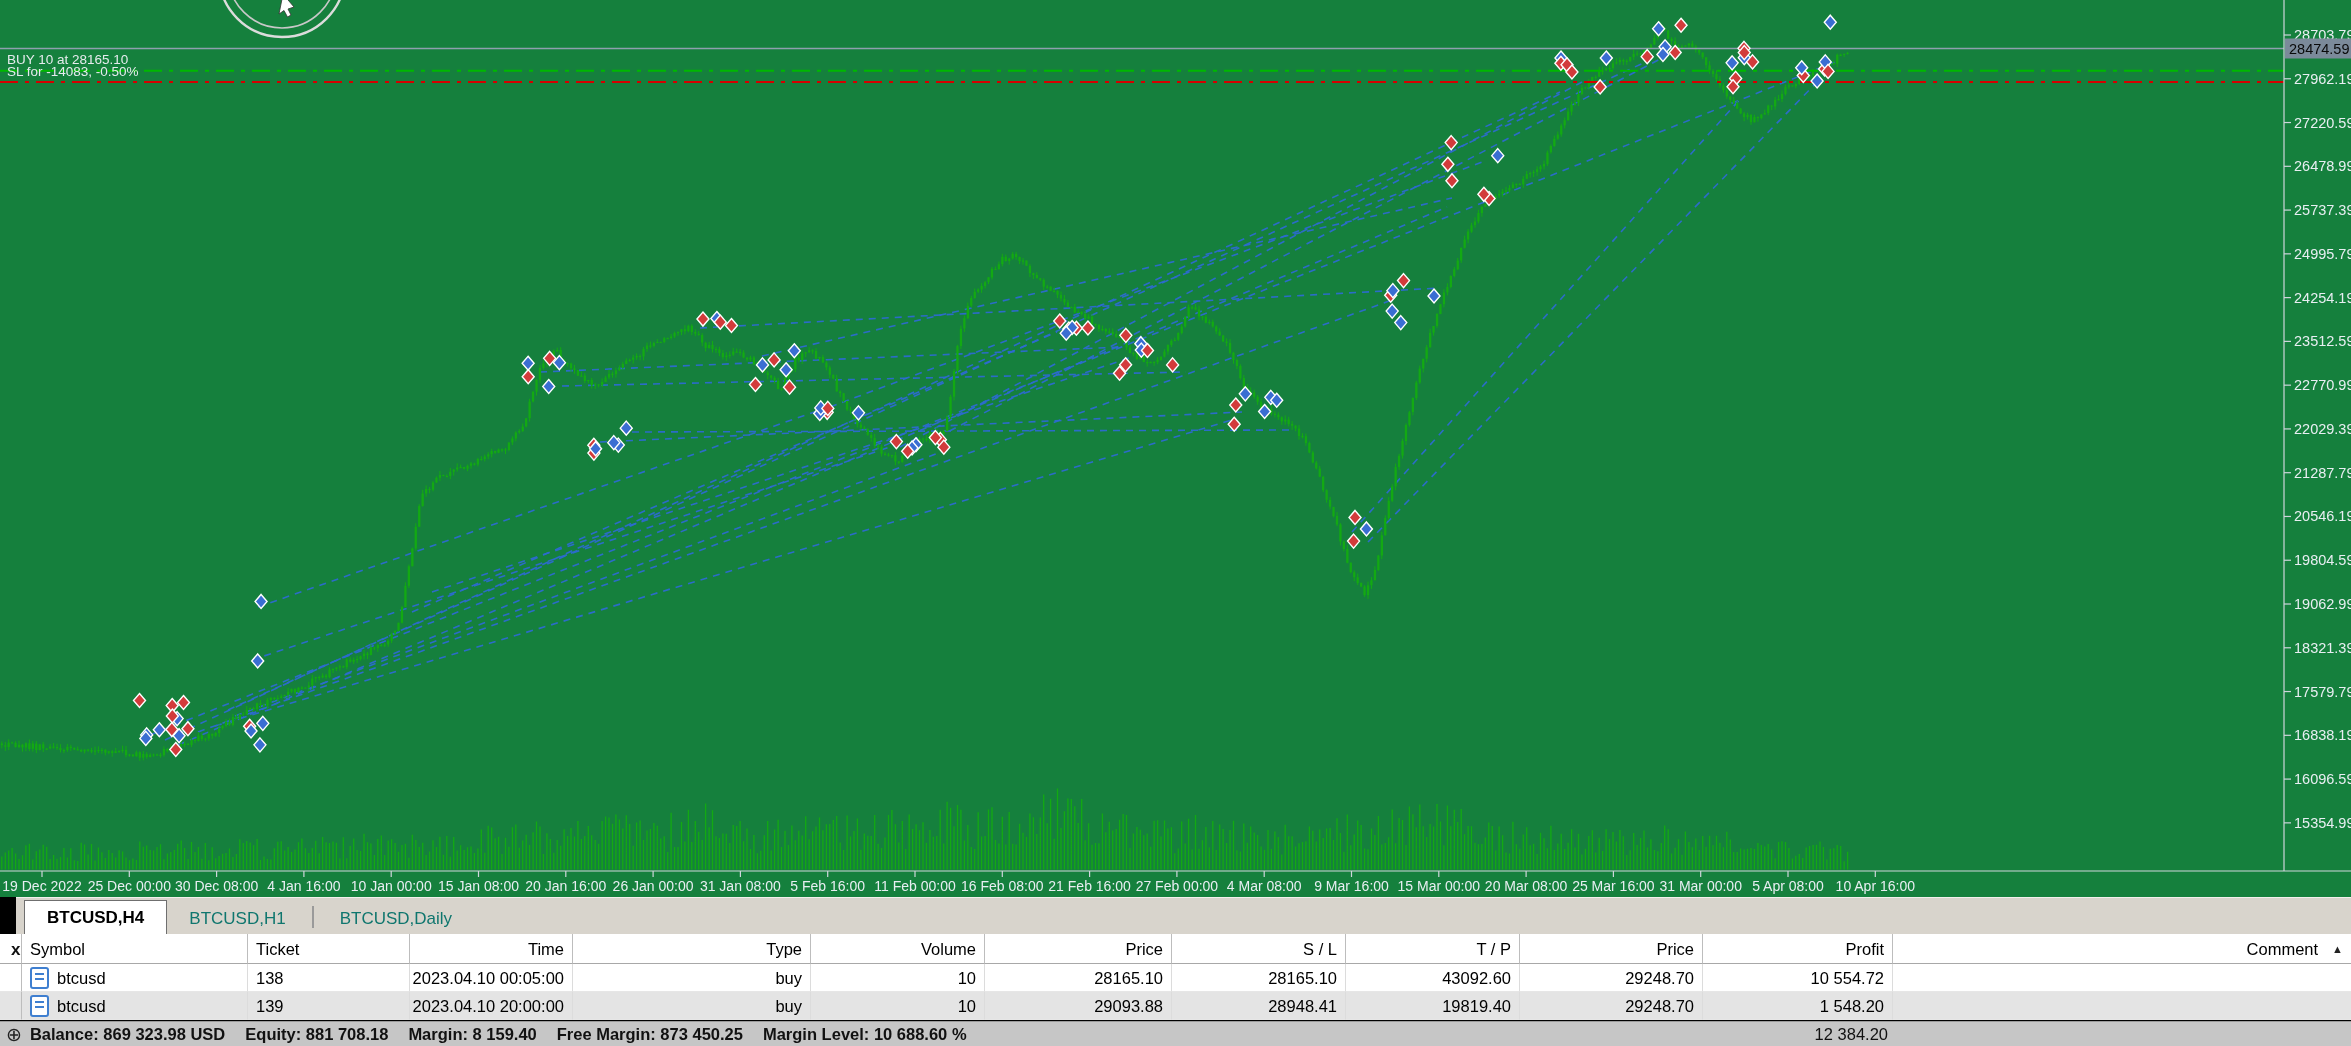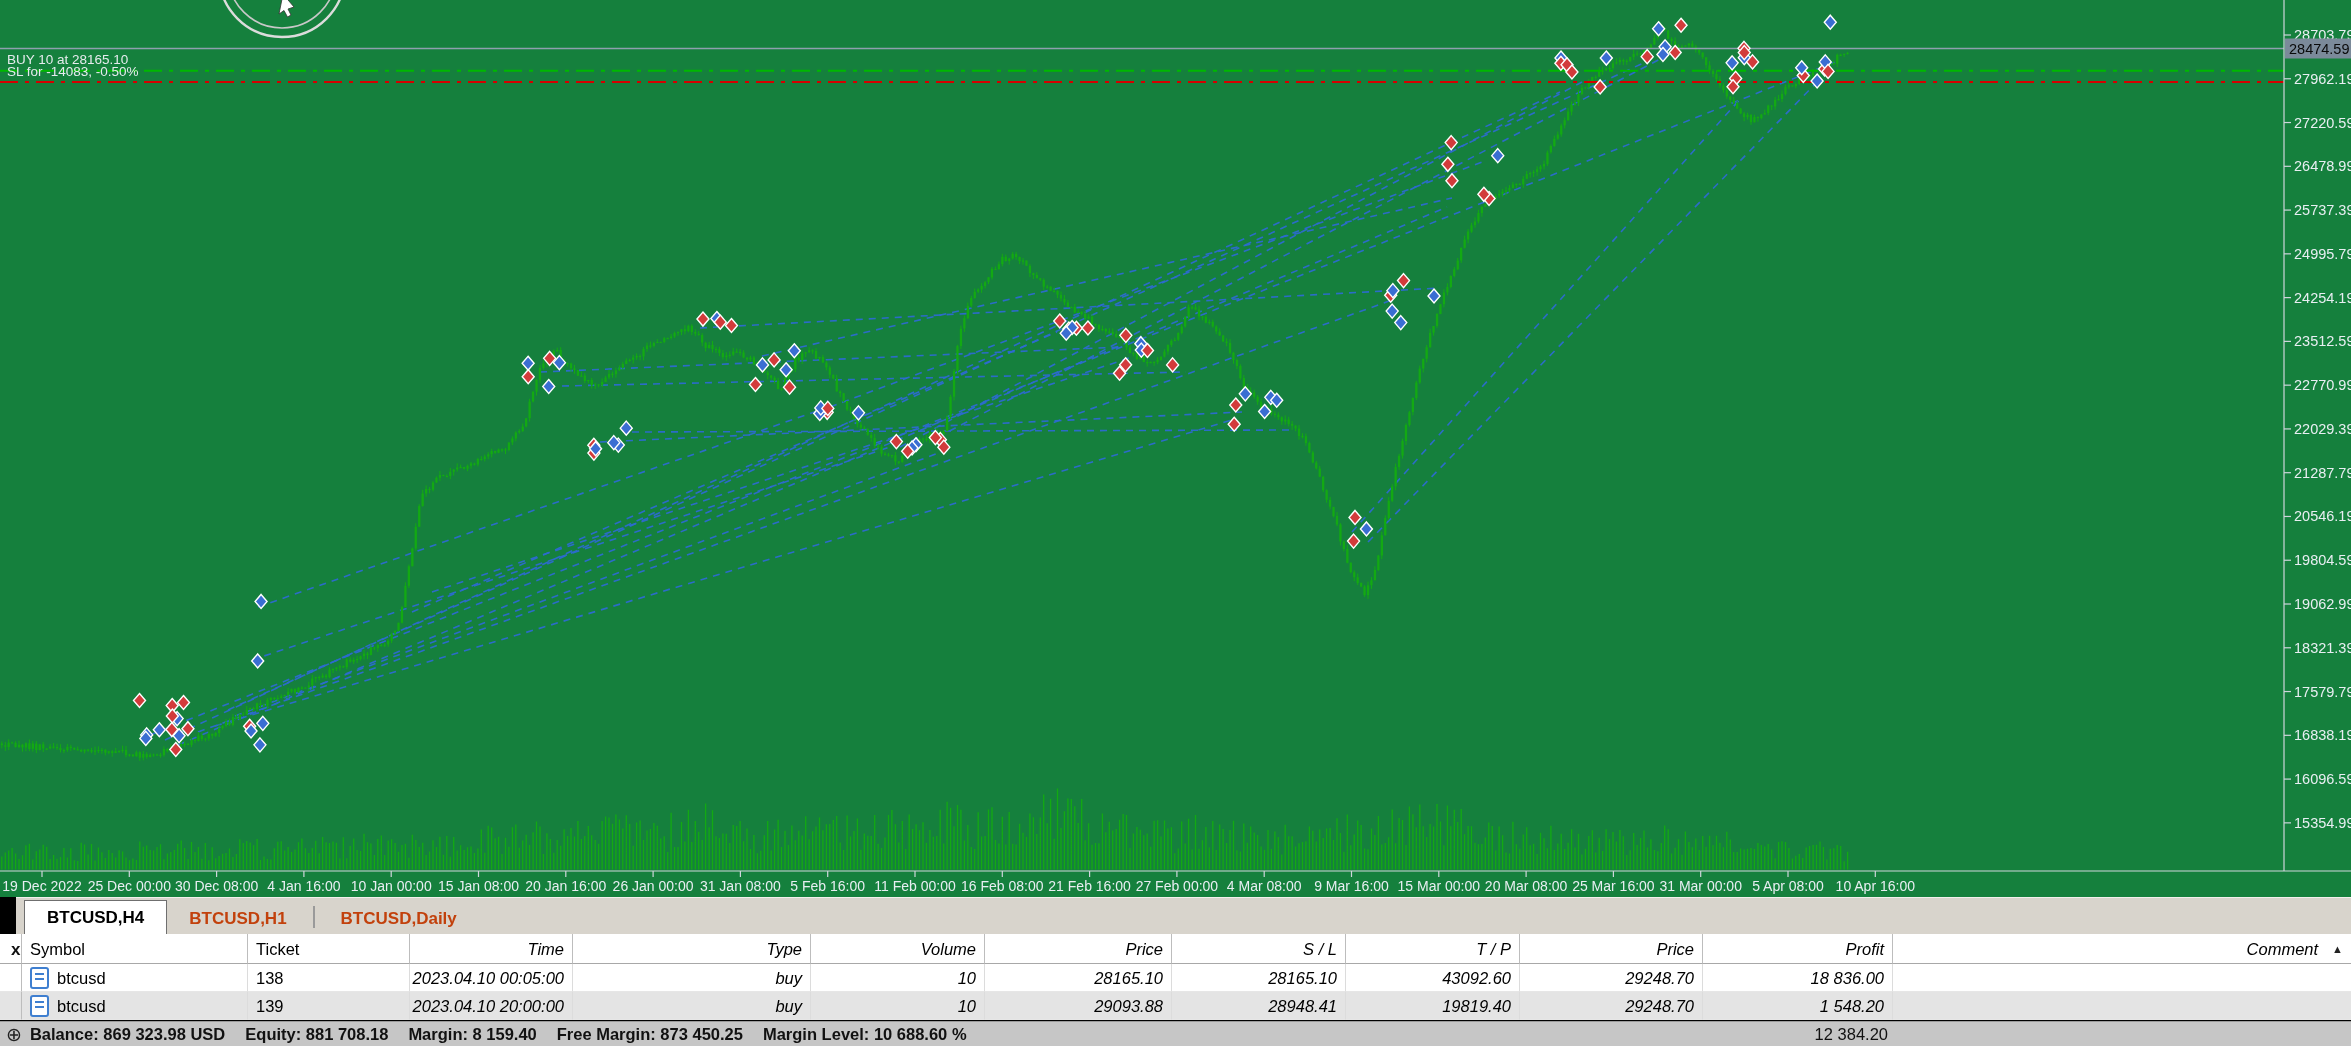--- a/index.html
+++ b/index.html
@@ -4,36 +4,36 @@
 <style>
   html,body{margin:0;padding:0;background:#000;}
   #app{position:relative;width:2351px;height:1046px;overflow:hidden;background:#000;
        font-family:"Liberation Sans",sans-serif;}
   #chart-wrap{position:absolute;left:0;top:0;width:2351px;height:897px;background:#15803d;}
   svg text{font-family:"Liberation Sans",sans-serif;}
 
   
   #tabbar{position:absolute;left:16px;top:897px;width:2351px;height:37px;background:#d8d4cc;
           display:flex;align-items:flex-end;border-top:1px solid #f2f0ec;box-sizing:border-box;}
-  .tab{height:30px;display:flex;align-items:center;padding:0 22px;font-size:17px;color:#c2410c;
-       margin-bottom:0;cursor:default;font-weight:bold;}
+  .tab{height:30px;display:flex;align-items:center;padding:0 22px;font-size:17px;color:#0f766e;
+       margin-bottom:0;cursor:default;}
   .tab.active{background:#fff;border:1px solid #6f6f6f;border-bottom:none;color:#000;
        font-weight:bold;height:33px;margin-left:8px;}
   .tabsep{width:2px;height:22px;background:#9a9a9a;margin:0 4px 6px 4px;}
 
   
   #table{position:absolute;left:0;top:934px;width:2351px;background:#fff;}
   .grid{display:grid;grid-template-columns:22px 226px 162px 163px 238px 174px 187px 174px 174px 183px 190px 1fr;}
   .hcell{height:30px;line-height:30px;font-size:16.5px;color:#000;background:#fff;
          border-right:1px solid #bdbdbd;border-bottom:1px solid #a8a8a8;padding:0 8px;
          white-space:nowrap;overflow:hidden;box-sizing:border-box;}
   .rcell{height:28px;line-height:28px;font-size:16.5px;color:#000;
          border-right:1px solid #dcdcdc;border-bottom:1px solid #e6e6e6;padding:0 8px;
          white-space:nowrap;overflow:hidden;box-sizing:border-box;display:flex;align-items:center;}
-  .num{justify-content:flex-end;text-align:right;display:flex;font-style:italic;}
+  .num{justify-content:flex-end;text-align:right;display:flex;}
   .left{justify-content:flex-start;text-align:left;}
   .row-alt .rcell{background:#e4e4e4;}
   .doc-icon{width:15px;height:18px;border:2px solid #3f7fd0;border-radius:3px;background:#fff;
             margin-right:8px;position:relative;flex:0 0 auto;}
   .doc-icon::before,.doc-icon::after{content:"";position:absolute;left:3px;right:3px;height:2px;background:#3f7fd0;}
   .doc-icon::before{top:4px;} .doc-icon::after{top:9px;}
   .xmark{font-size:17px;font-weight:bold;color:#111;padding-left:3px;}
   .sort-arrow{font-size:11px;color:#222;margin-left:14px;}
 
   
@@ -337,21 +337,21 @@
         <span>btcusd</span>
         </div>
       <div class="rcell left">138</div>
       <div class="rcell num">2023.04.10 00:05:00</div>
       <div class="rcell num">buy</div>
       <div class="rcell num">10</div>
       <div class="rcell num">28165.10</div>
       <div class="rcell num">28165.10</div>
       <div class="rcell num">43092.60</div>
       <div class="rcell num">29248.70</div>
-      <div class="rcell num">18 836.00</div>
+      <div class="rcell num">10 554.72</div>
       <div class="rcell num" style="border-right:none;"></div>
     </div>
 
     <div class="grid row-alt">
       <div class="rcell left" style="border-right-color:#bdbdbd;"></div>
       <div class="rcell left">
           <span class="doc-icon"></span>
         <span>btcusd</span>
         </div>
       <div class="rcell left">139</div>

